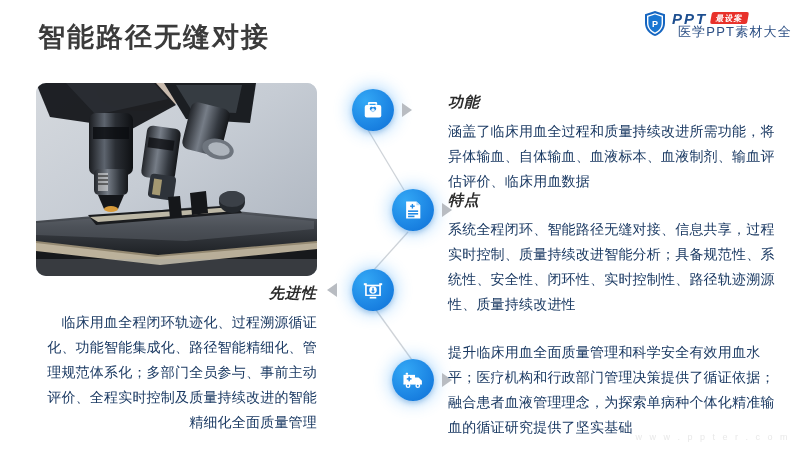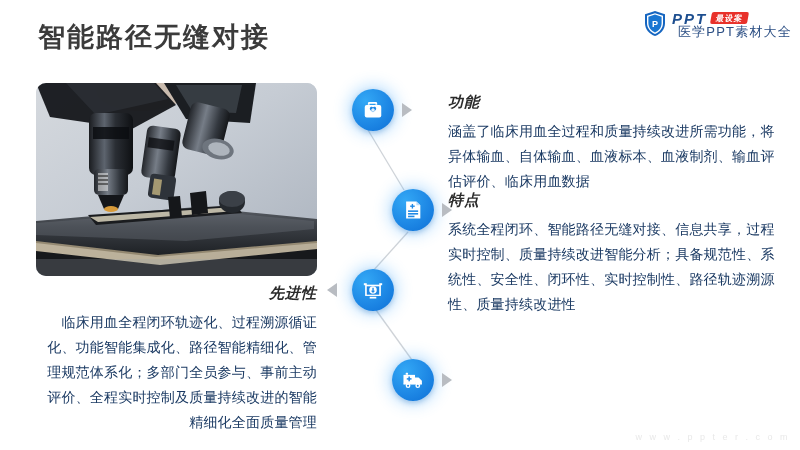--- a/index.html
+++ b/index.html
@@ -321,17 +321,18 @@
     <h3>先进性</h3>
     <p>临床用血全程闭环轨迹化、过程溯源循证化、功能智能集成化、路径智能精细化、管理规范体系化；多部门全员参与、事前主动评价、全程实时控制及质量持续改进的智能精细化全面质量管理</p>
   </div>
 
   <div class="block" id="block-tedian">
     <h3>特点</h3>
     <p>系统全程闭环、智能路径无缝对接、信息共享，过程实时控制、质量持续改进智能分析；具备规范性、系统性、安全性、闭环性、实时控制性、路径轨迹溯源性、质量持续改进性</p>
   </div>
 
   <div class="block" id="block-zuoyong">
+    <p>提升临床用血全面质量管理和科学安全有效用血水平；医疗机构和行政部门管理决策提供了循证依据；融合患者血液管理理念，为探索单病种个体化精准输血的循证研究提供了坚实基础</p>
   </div>
 
   <div class="watermark">w w w . p p t e r . c o m</div>
 
 </div>
 
 </body></html>

